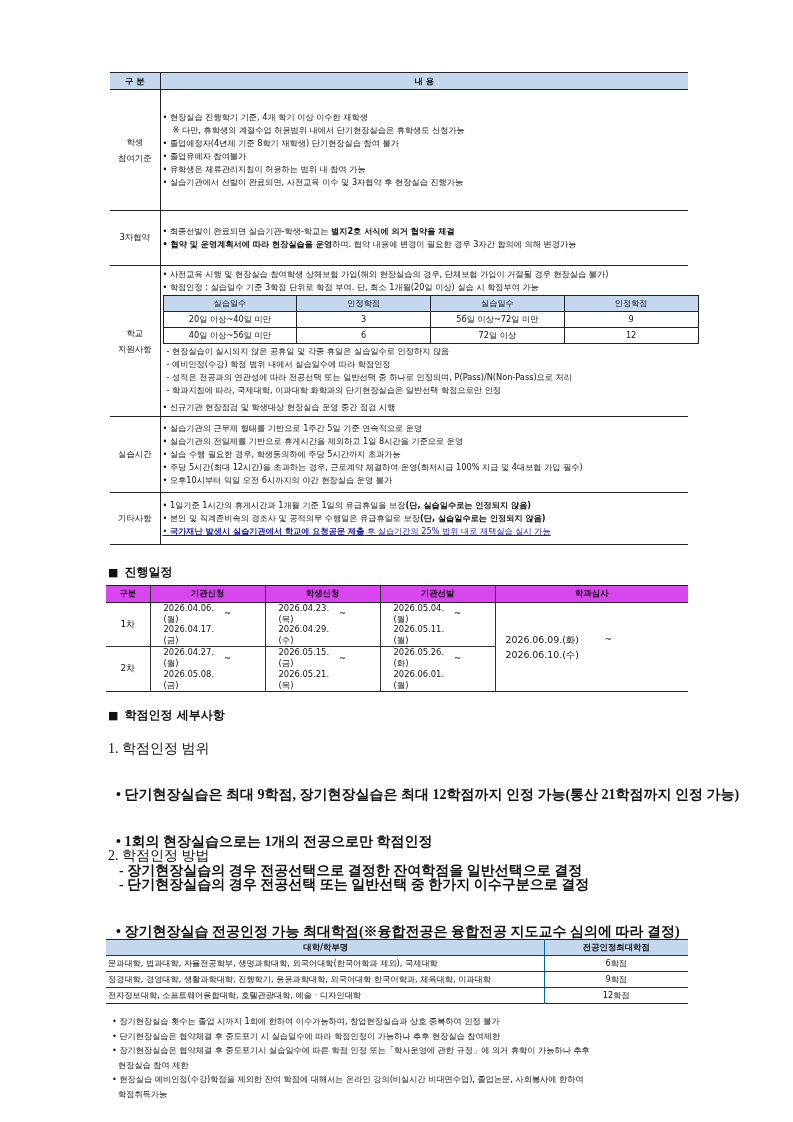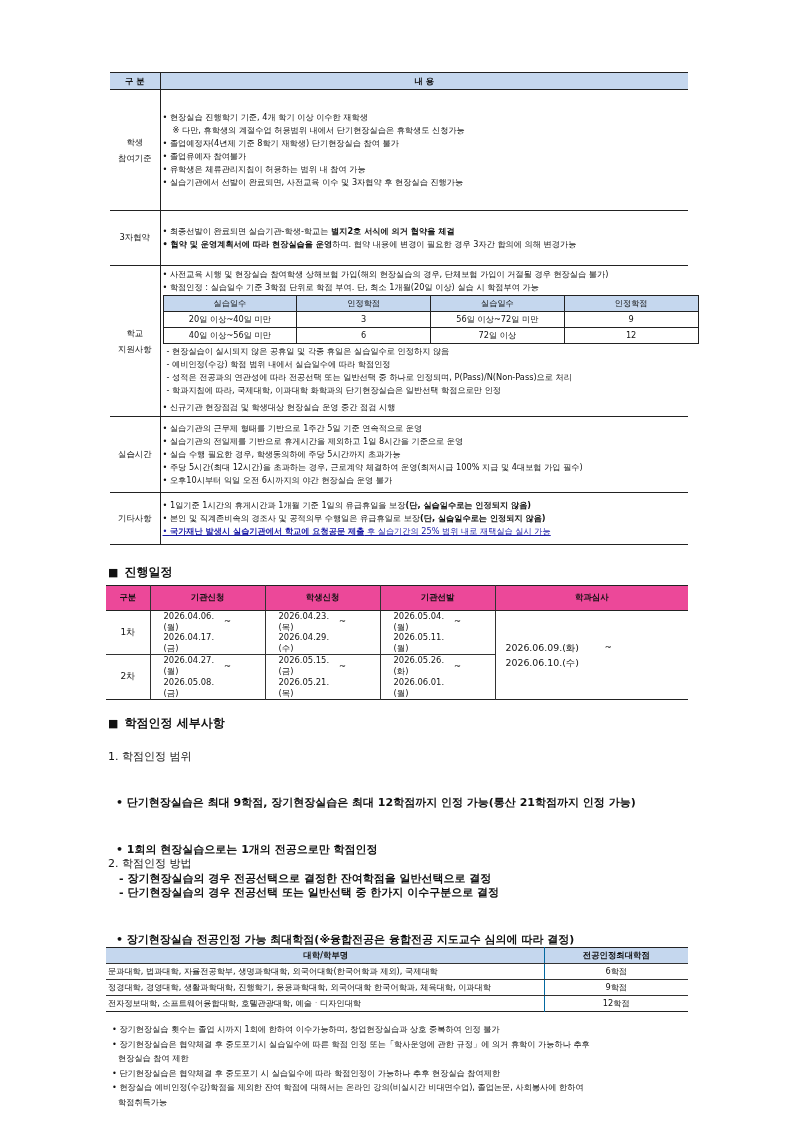--- a/index.html
+++ b/index.html
@@ -24,30 +24,30 @@
   
   .credit-tbl { width: 536px; border-collapse: collapse; margin: 1px 0 1px 0; table-layout: fixed; }
   .credit-tbl th, .credit-tbl td { border: 1px solid #222; text-align: center; height: 16px; font-size: 8.2px; }
   .credit-tbl th { background: #c5d7ee; font-weight: normal; }
 
   
   .sec-title { font-weight: bold; font-size: 12px; margin-top: 20px; margin-left: -2px; margin-bottom: 4px; }
   .sec-title .sq { font-size: 11px; margin-right: 2px; }
 
   .sched { width: 582px; margin-left: -4px; border-collapse: collapse; table-layout: fixed; border-top: 1.5px solid #222; border-bottom: 1.5px solid #222; }
-  .sched th { background: #ec4899; font-weight: bold; height: 25px; border-bottom: 1.5px solid #222; border-left: 1px solid #333; font-size: 8.4px; }
+  .sched th { background: #d946ef; font-weight: bold; height: 17px; border-bottom: 1.5px solid #222; border-left: 1px solid #333; font-size: 8.4px; }
   .sched th:first-child { border-left: none; }
   .sched td { height: 16px; font-size: 8.4px; vertical-align: middle; }
   .sched td.grp { text-align: center; font-size: 9px; border-right: 1px solid #333; }
   .sched td.d { padding-left: 13px; }
   .sched td.t { text-align: left; padding-left: 4px; border-right: 1px solid #333; }
   .sched tr.r2 td { border-bottom: 1px solid #333; }
   .sched td.rev { padding-left: 10px; font-size: 9.4px; line-height: 1.6; border-left: 1px solid #333; }
 
-  .list { margin-top: 26px; font-size: 11px; }
+  .list { margin-top: 26px; font-size: 14px; font-family: Liberation Serif, serif; }
   .list .h { line-height: 14.5px; white-space: nowrap; }
   .list .i1 { padding-left: 8px; line-height: 14.5px; white-space: nowrap; font-weight: bold; margin-top: 32px; }
   .list .i2 { padding-left: 11px; line-height: 14.5px; white-space: nowrap; font-weight: bold; }
 
   .maxtbl { width: 582px; margin-left: -4px; border-collapse: collapse; table-layout: fixed; border-top: 1.5px solid #222; border-bottom: 1.5px solid #222; }
   .maxtbl th { background: #c5d7ee; font-weight: bold; height: 16px; font-size: 8.4px; border-bottom: 1px solid #333; }
   .maxtbl td { height: 16px; font-size: 8.2px; border-bottom: 1px solid #333; white-space: nowrap; }
   .maxtbl tr:last-child td { border-bottom: none; }
   .maxtbl .cA { width: 438px; padding-left: 2px; border-right: 1px solid #0369a1; }
   .maxtbl th.cA { text-align: center; }
@@ -253,18 +253,18 @@
     </tr>
     <tr>
       <td class="cA">전자정보대학, 소프트웨어융합대학, 호텔관광대학, 예술ㆍ디자인대학</td>
       <td class="cB">12학점</td>
     </tr>
   </tbody>
     </table>
 
   <div class="notes">
     <div class="n"><span>• 장기현장실습 횟수는 졸업 시까지 1회에 한하여 이수가능하며, 창업현장실습과 상호 중복하여 인정 불가</span></div>
+    <div class="n"><span>• 단기현장실습은 협약체결 후 중도포기 시 실습일수에 따라 학점인정이 가능하나 추후 현장실습 참여제한</span></div>
     <div class="n"><span>• 장기현장실습은 협약체결 후 중도포기시 실습일수에 따른 학점 인정 또는「학사운영에 관한 규정」에 의거 휴학이 가능하나 추후</span><span class="cont">현장실습 참여 제한</span></div>
-    <div class="n"><span>• 단기현장실습은 협약체결 후 중도포기 시 실습일수에 따라 학점인정이 가능하나 추후 현장실습 참여제한</span></div>
     <div class="n"><span>• 현장실습 예비인정(수강)학점을 제외한 잔여 학점에 대해서는 온라인 강의(비실시간 비대면수업), 졸업논문, 사회봉사에 한하여</span><span class="cont">학점취득가능</span></div>
   </div>
 
 </div>
 
 </body></html>

